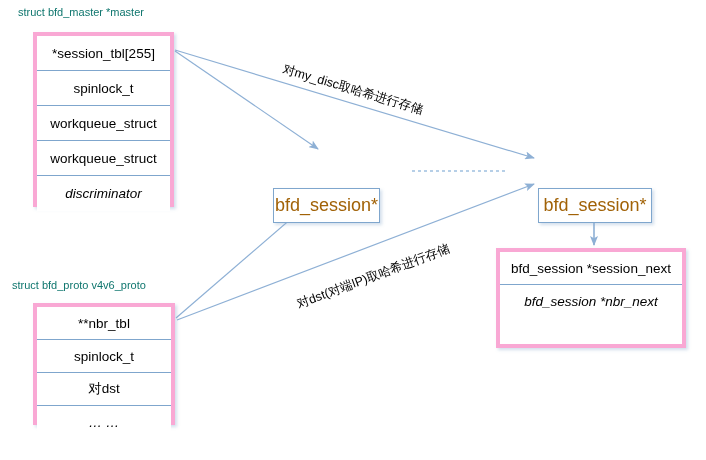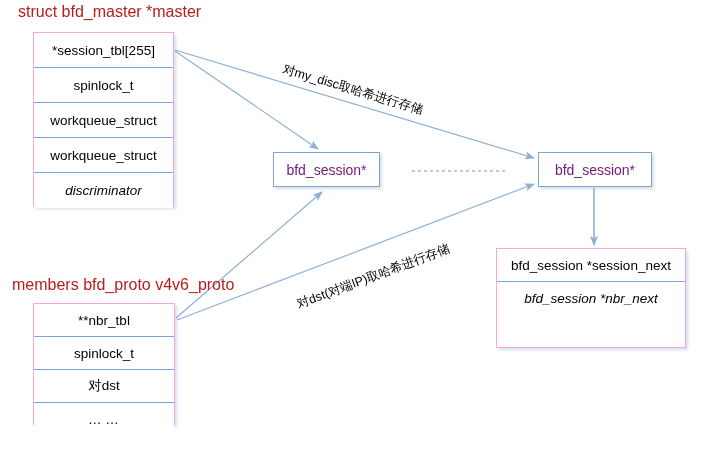--- a/index.html
+++ b/index.html
@@ -24,31 +24,31 @@
     left: 0;
     top: 0;
     width: 706px;
     height: 460px;
     pointer-events: none;
   }
 
   
   .struct-caption {
     position: absolute;
-    font-size: 16px;
+    font-size: 11px;
     line-height: 16px;
-    color: #b91c1c;
+    color: #0f766e;
     white-space: nowrap;
   }
 
   
   .struct-box {
     position: absolute;
     box-sizing: border-box;
-    border: 1px solid #f9a8d4;
+    border: 4px solid #f9a8d4;
     background: #ffffff;
     box-shadow: 2px 2px 3px rgba(140,170,205,0.38);
   }
   .struct-row {
     box-sizing: border-box;
     border-bottom: 1px solid #7fa6cd;
     display: flex;
     align-items: center;
     justify-content: center;
     font-size: 13.5px;
@@ -63,24 +63,25 @@
 
   
   .node-box {
     position: absolute;
     box-sizing: border-box;
     border: 1px solid #7fa6cd;
     background: #ffffff;
     display: flex;
     align-items: center;
     justify-content: center;
-    font-size: 14px;
-    color: #701a75;
+    font-size: 18px;
+    color: #a16207;
     white-space: nowrap;
     box-shadow: 2px 2px 3px rgba(140,170,205,0.38);
+    margin-top: 36px;
   }
 
   
   .edge-label {
     position: absolute;
     font-size: 12.5px;
     line-height: 15px;
     color: #000000;
     white-space: nowrap;
     transform-origin: 0 0;
@@ -114,21 +115,21 @@
   <div class="struct-caption" style="left:18px; top:4px;">struct bfd_master *master</div>
 
   <div class="struct-box" style="left:33px; top:32px; width:141px; height:175px;">
     <div class="struct-row" style="height:35px;">*session_tbl[255]</div>
     <div class="struct-row" style="height:35px;">spinlock_t</div>
     <div class="struct-row" style="height:35px;">workqueue_struct</div>
     <div class="struct-row" style="height:35px;">workqueue_struct</div>
     <div class="struct-row" style="height:35px;">discriminator</div>
   </div>
 
-  <div class="struct-caption" style="left:12px; top:277px;">members bfd_proto v4v6_proto</div>
+  <div class="struct-caption" style="left:12px; top:277px;">struct bfd_proto v4v6_proto</div>
 
   <div class="struct-box" style="left:33px; top:303px; width:142px; height:122px;">
     <div class="struct-row" style="height:33px;">**nbr_tbl</div>
     <div class="struct-row" style="height:33px;">spinlock_t</div>
     <div class="struct-row" style="height:33px;">对dst</div>
     <div class="struct-row" style="height:33px;">… …</div>
   </div>
 
   <div class="node-box" style="left:273px; top:152px; width:107px; height:35px;">bfd_session*</div>
 

